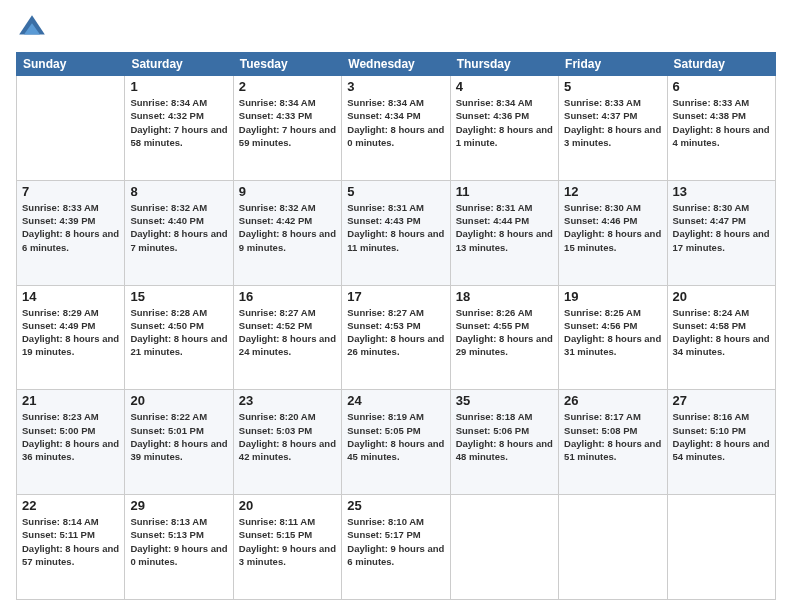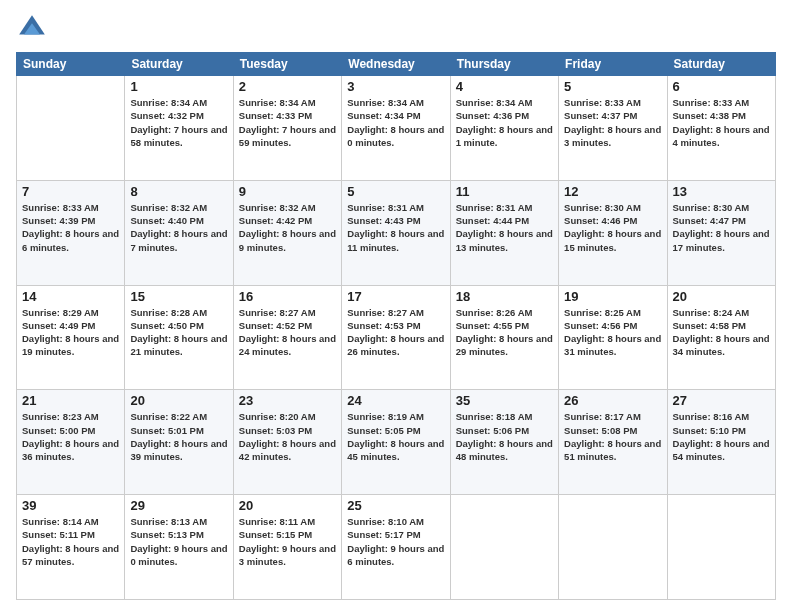--- a/index.html
+++ b/index.html
@@ -242,21 +242,21 @@
             <span class="day-num">26</span>
             <div class="day-info">Sunrise: 8:17 AM<br>Sunset: 5:08 PM<br>Daylight: 8 hours and 51 minutes.</div>
           </td>
           <td>
             <span class="day-num">27</span>
             <div class="day-info">Sunrise: 8:16 AM<br>Sunset: 5:10 PM<br>Daylight: 8 hours and 54 minutes.</div>
           </td>
         </tr>
         <tr>
           <td>
-            <span class="day-num">39</span>
+            <span class="day-num">22</span>
             <div class="day-info">Sunrise: 8:14 AM<br>Sunset: 5:11 PM<br>Daylight: 8 hours and 57 minutes.</div>
           </td>
           <td>
             <span class="day-num">29</span>
             <div class="day-info">Sunrise: 8:13 AM<br>Sunset: 5:13 PM<br>Daylight: 9 hours and 0 minutes.</div>
           </td>
           <td>
             <span class="day-num">20</span>
             <div class="day-info">Sunrise: 8:11 AM<br>Sunset: 5:15 PM<br>Daylight: 9 hours and 3 minutes.</div>
           </td>

